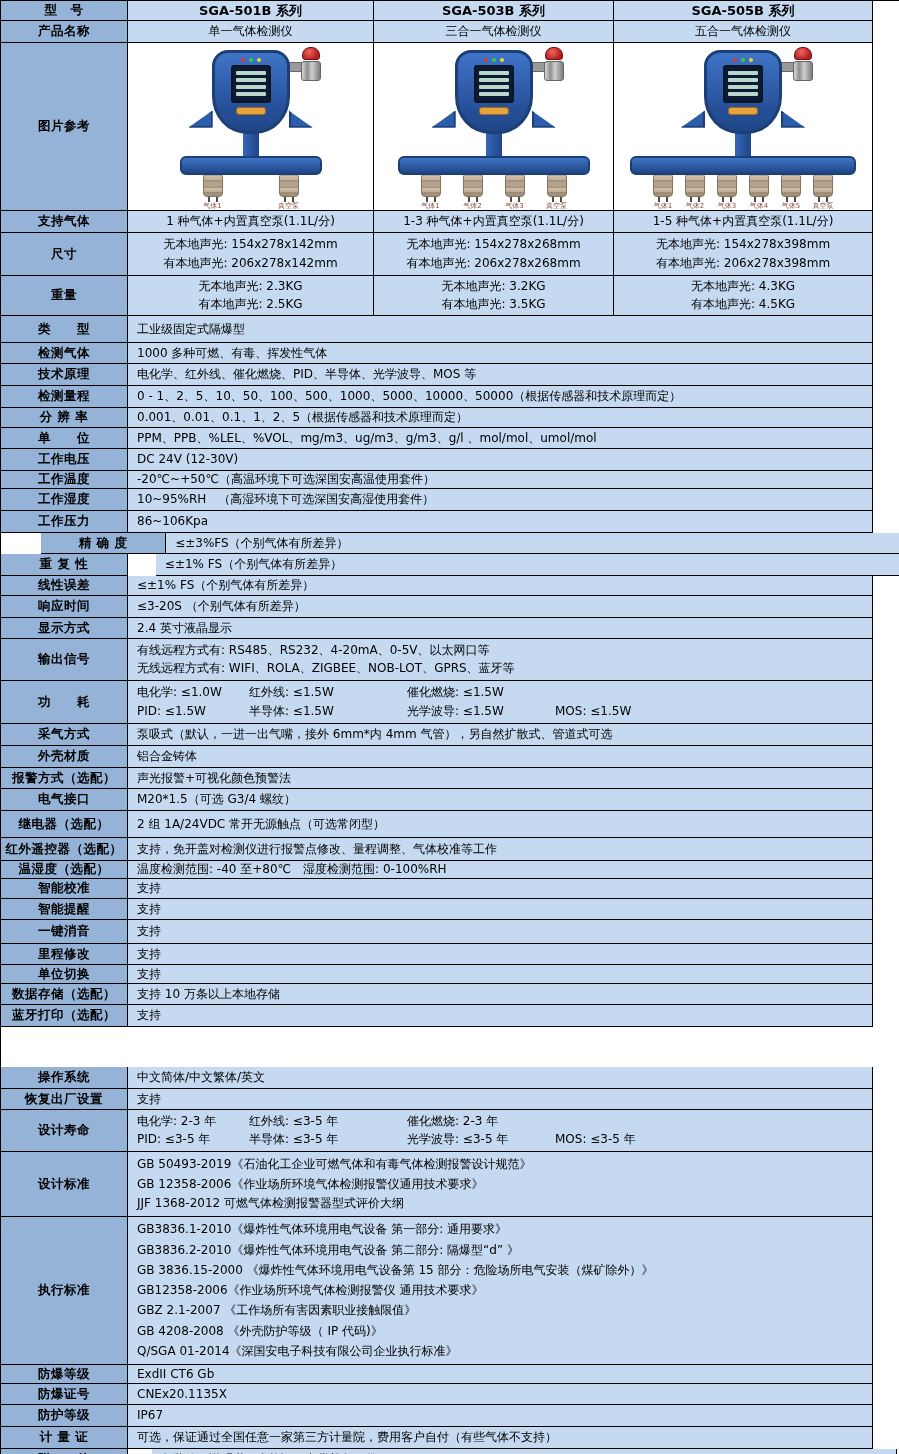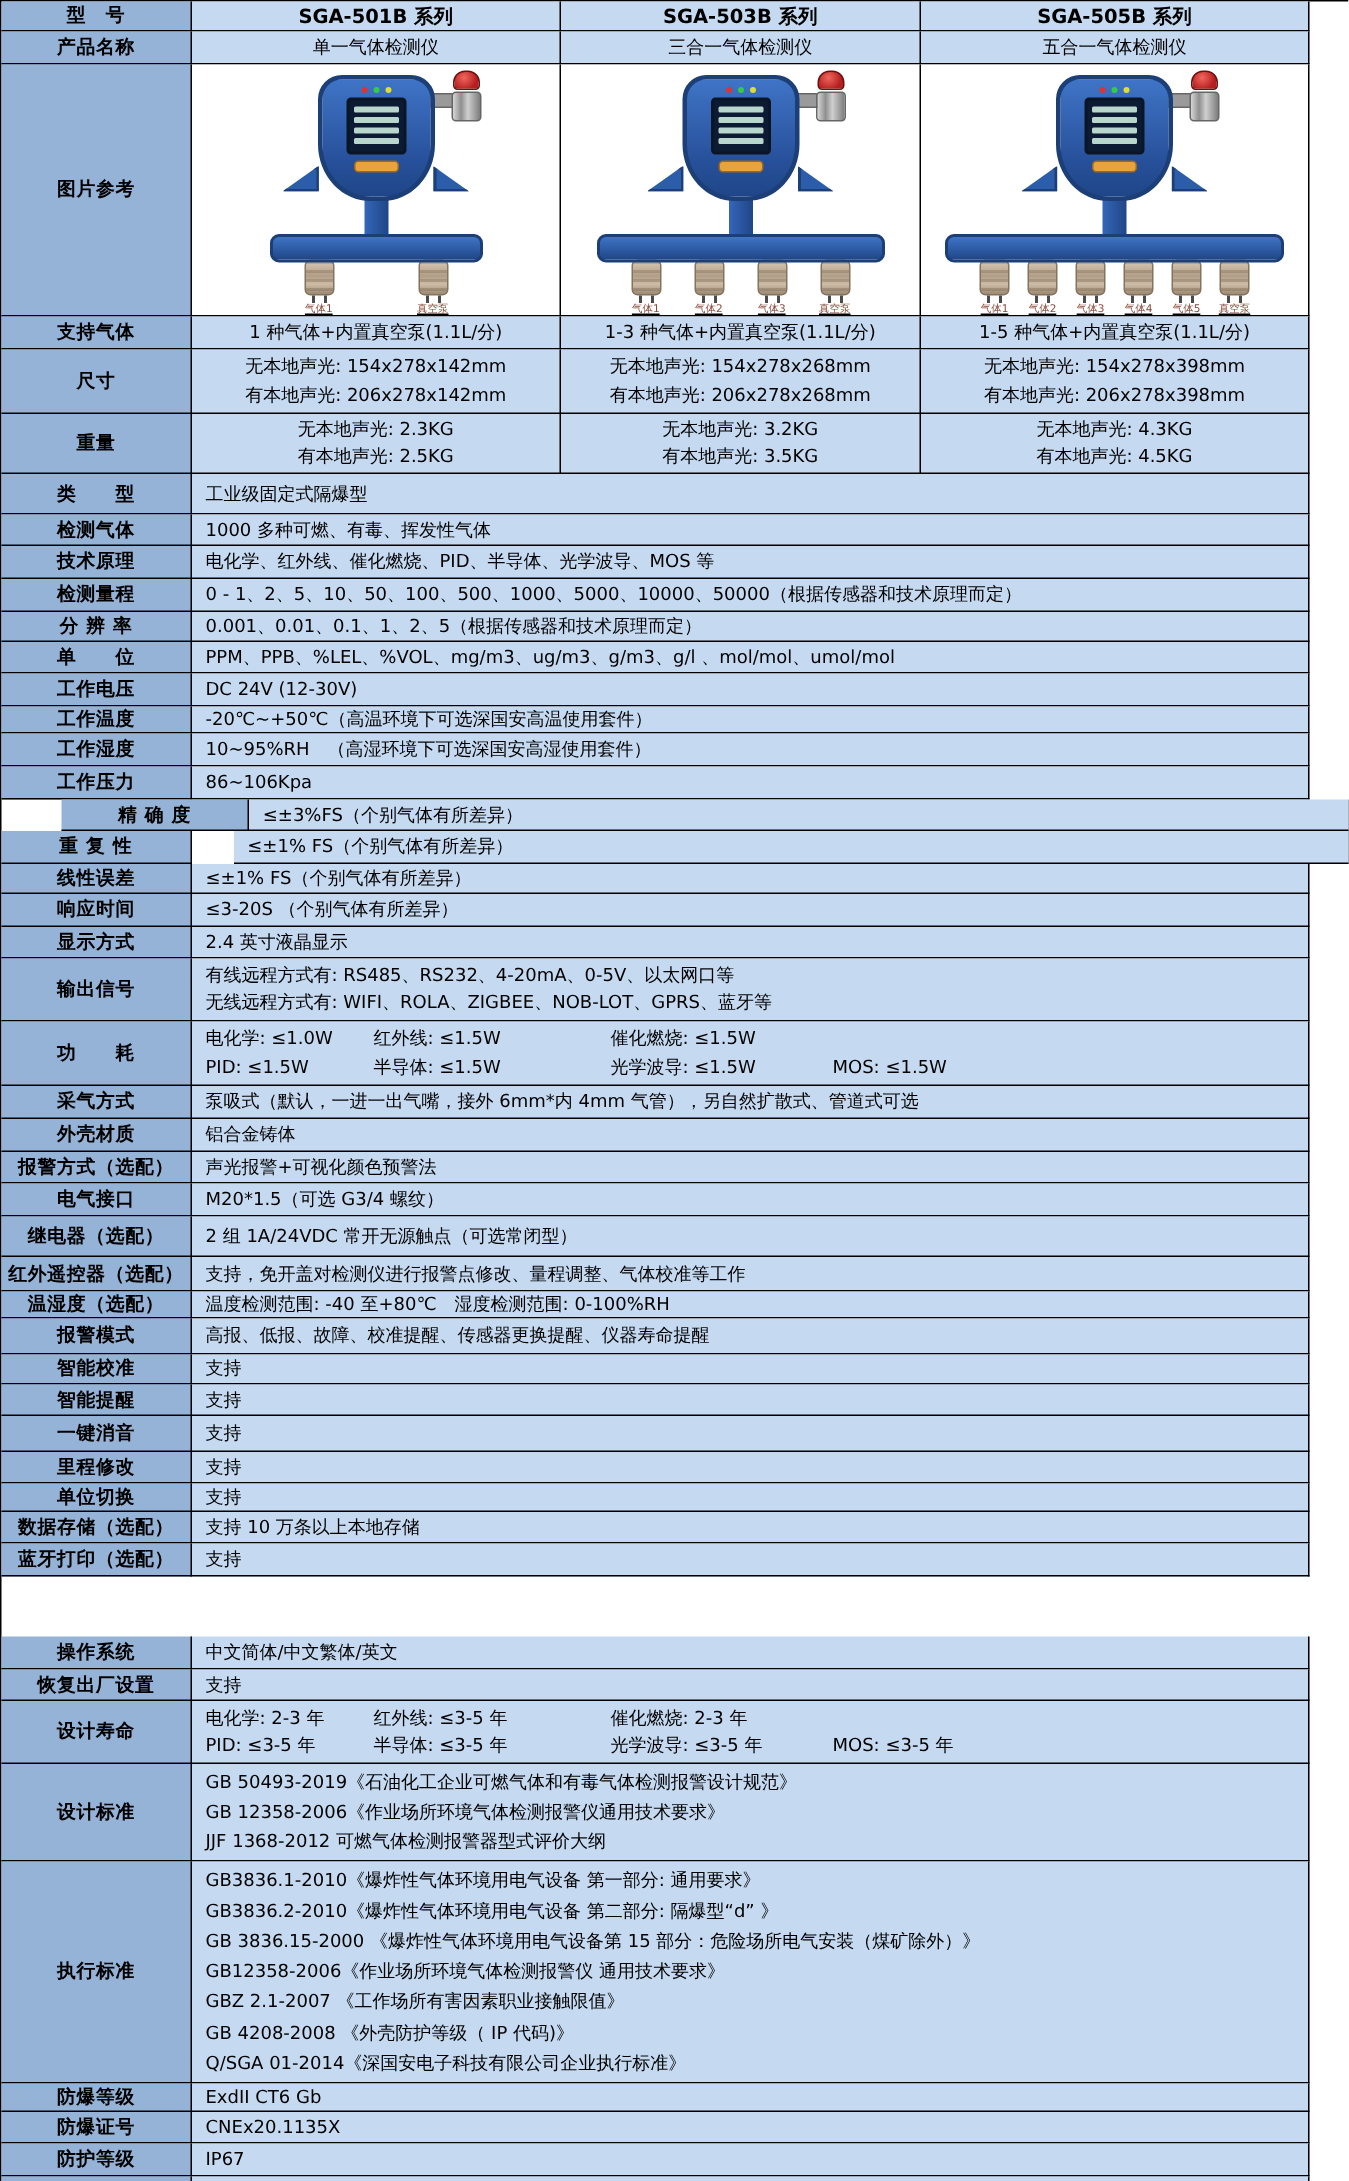--- a/index.html
+++ b/index.html
@@ -45,21 +45,21 @@
   .dev-beacon{position:absolute;top:2px;left:50%;margin-left:50px;width:20px;height:34px;z-index:3;}
   .dev-beacon .dome{width:18px;height:13px;margin:0 auto;background:radial-gradient(circle at 40% 35%,#f0665e,#b51f1f 70%);
     border:1px solid #6e1010;border-radius:8px 8px 3px 3px;box-sizing:border-box;}
   .dev-beacon .body{width:20px;height:20px;margin-top:1px;border-radius:3px;border:1px solid #666;box-sizing:border-box;
     background:linear-gradient(90deg,#d6d6d6,#8f8f8f 30%,#cfcfcf 55%,#7d7d7d);}
   .dev-stem{position:absolute;top:88px;left:50%;transform:translateX(-50%);width:16px;height:26px;
     background:linear-gradient(90deg,#3566b8,#1f4687);z-index:1;}
   .dev-bar{position:absolute;top:111px;left:50%;transform:translateX(-50%);height:19px;
     background:linear-gradient(180deg,#3f74c6,#1f4687);border:2px solid #1d3f77;border-radius:6px;box-sizing:border-box;z-index:2;}
   .dev-sensors{position:absolute;top:128px;left:50%;transform:translateX(-50%);display:flex;z-index:1;}
-  .sensor-unit{display:flex;flex-direction:column;align-items:center;width:26px;text-decoration:underline;}
+  .sensor-unit{display:flex;flex-direction:column;align-items:center;width:26px;}
   .sensor{width:20px;height:24px;border:1px solid #84745f;border-radius:4px;box-sizing:border-box;
     background:
       repeating-linear-gradient(180deg,rgba(60,40,20,.18) 0 2px,rgba(255,255,255,0) 2px 6px),
       linear-gradient(180deg,#d8c8b4,#b19e87 45%,#cdbca6 70%,#9c8a74);}
   .pins{width:10px;height:5px;border-left:2px solid #4a4a4a;border-right:2px solid #4a4a4a;box-sizing:border-box;}
   .s-label{font-size:7px;color:#8a4a3a;margin-top:1px;white-space:nowrap;line-height:1;}
 </style>
 </head>
 <body>
 
@@ -401,26 +401,20 @@
       <div class="cell val cspan left">
         <div class="line">支持，免开盖对检测仪进行报警点修改、量程调整、气体校准等工作</div>
       </div>
     </div>
     <div class="row" style="height: 18px;">
       <div class="cell lbl">温湿度（选配）</div>
       <div class="cell val cspan left">
         <div class="line">温度检测范围: -40 至+80℃　湿度检测范围: 0-100%RH</div>
       </div>
     </div>
-    <div class="row" style="height: 24px;">
-      <div class="cell lbl">报警模式</div>
-      <div class="cell val cspan left">
-        <div class="line">高报、低报、故障、校准提醒、传感器更换提醒、仪器寿命提醒</div>
-      </div>
-    </div>
     <div class="row" style="height: 20px;">
       <div class="cell lbl">智能校准</div>
       <div class="cell val cspan left">
         <div class="line">支持</div>
       </div>
     </div>
     <div class="row" style="height: 21px;">
       <div class="cell lbl">智能提醒</div>
       <div class="cell val cspan left">
         <div class="line">支持</div>

